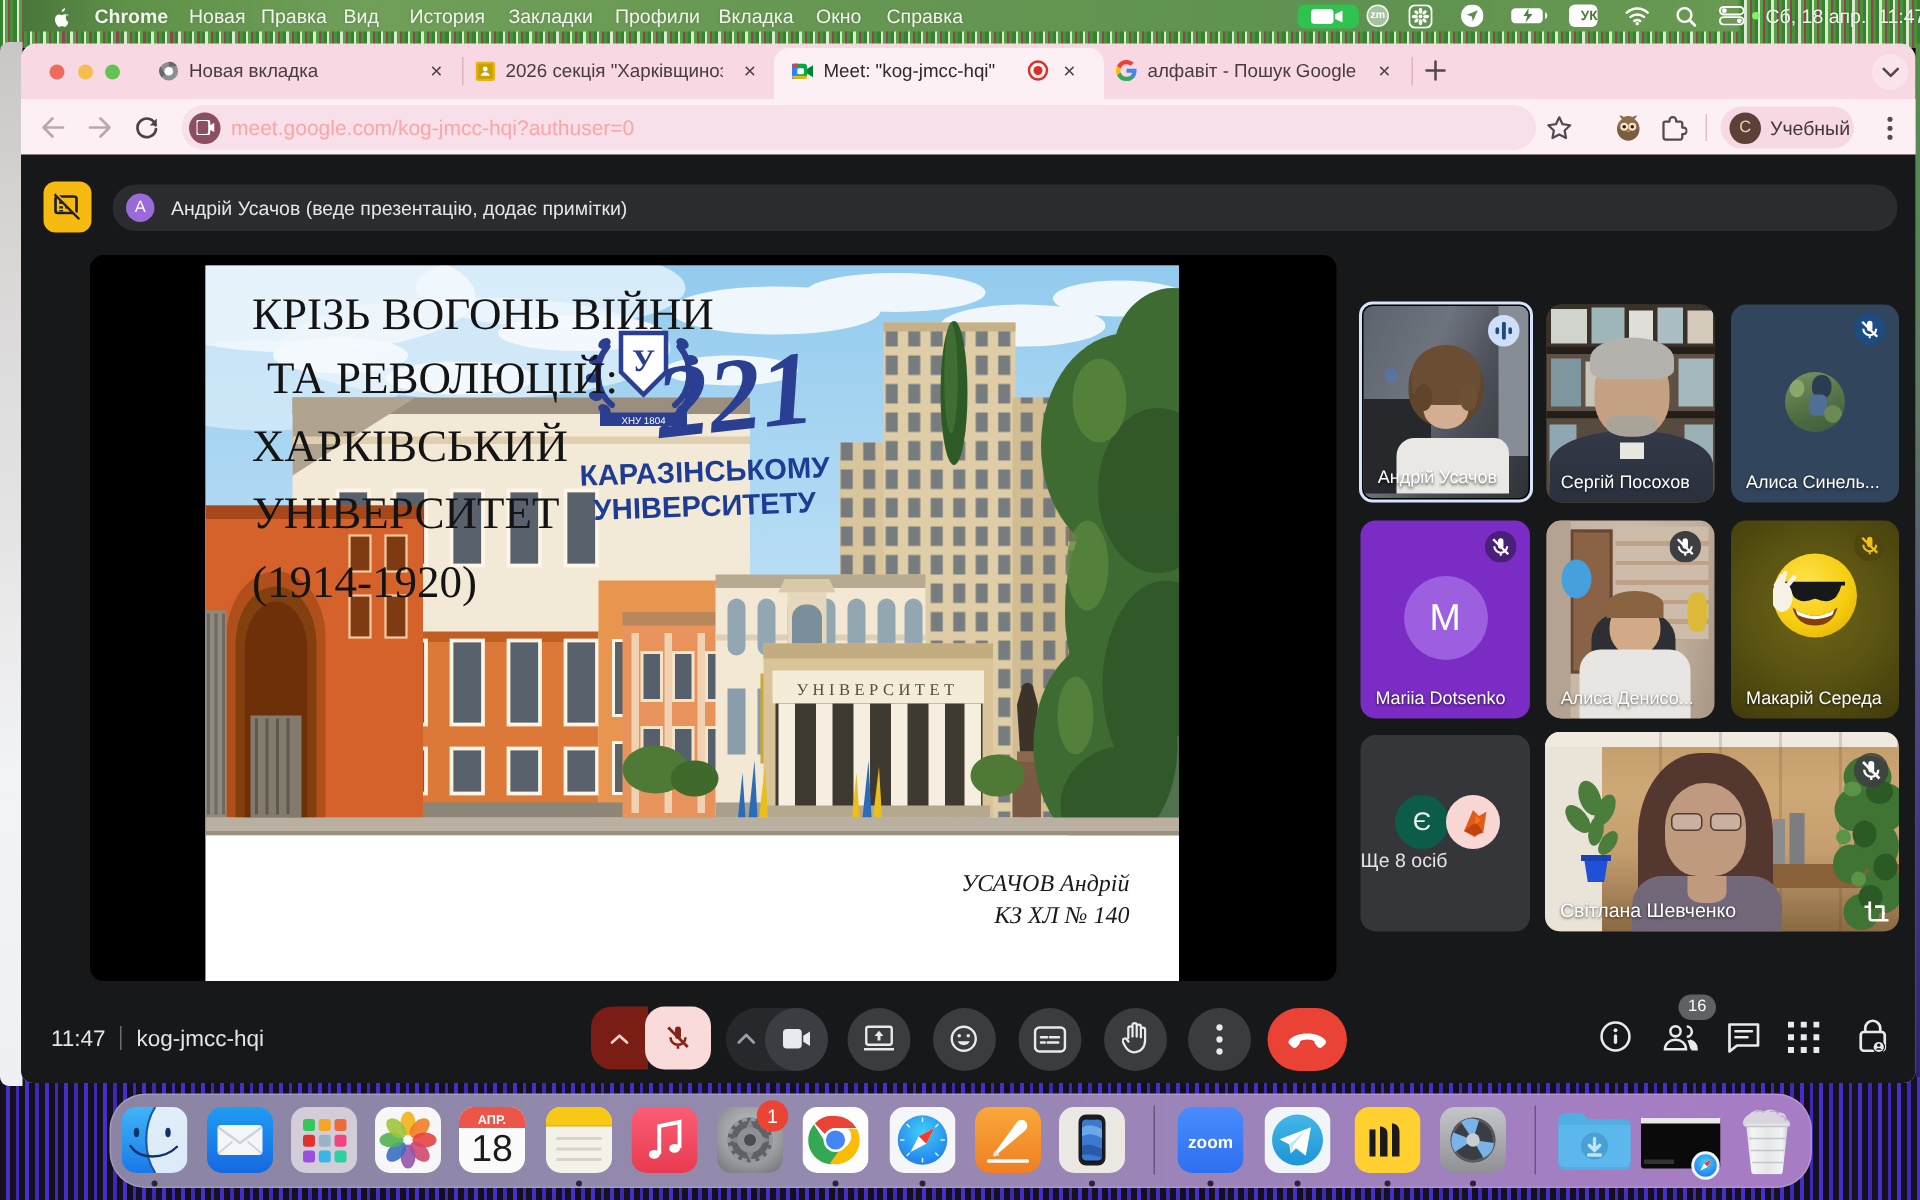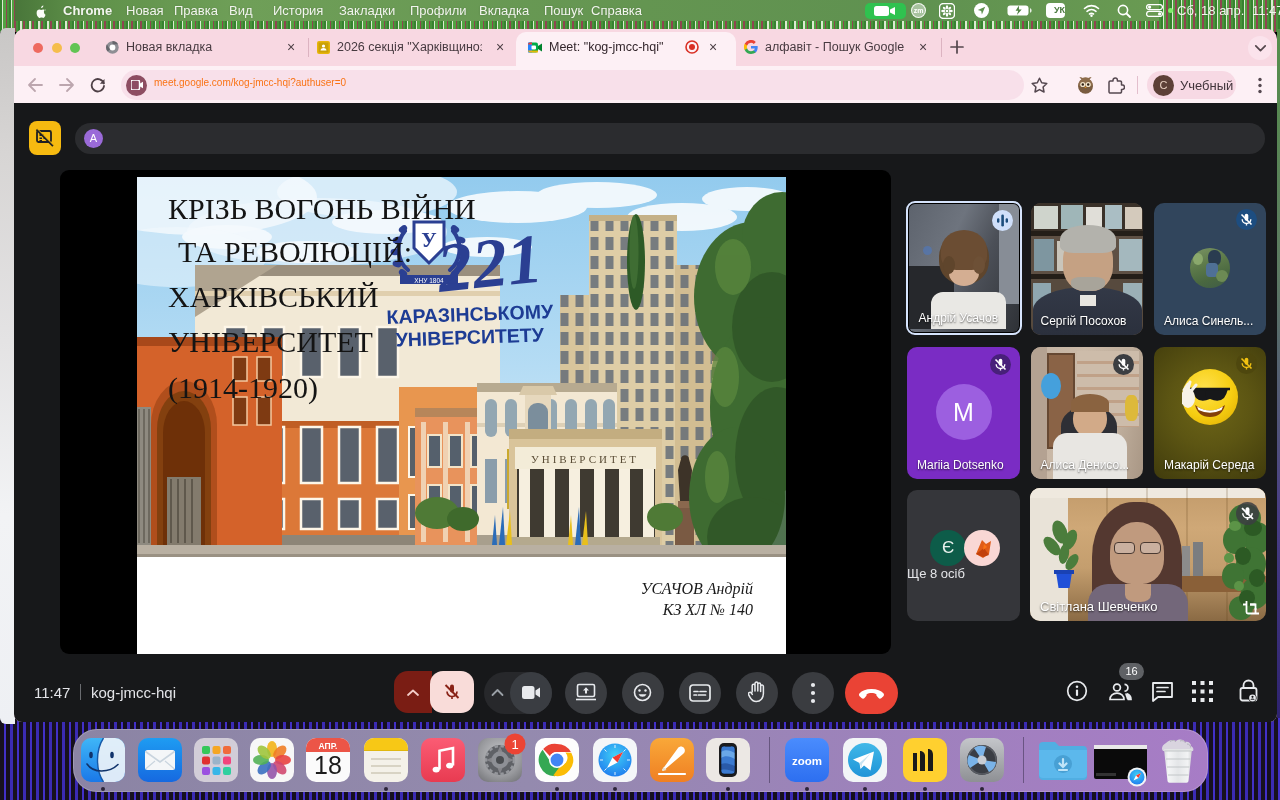--- a/index.html
+++ b/index.html
@@ -38,21 +38,21 @@
         <path fill="#fbfdf9" d="M150.4 69.2c-1.1.8-20.3 11.7-20.3 35.8 0 27.9 24.5 37.8 25.2 38-9.1 3.8-4.7 13.9-12 24.6-6.4 9.5-13.1 19-23.3 19-10 0-12.6-5.8-24.1-5.8-11.2 0-15.2 6-24.3 6-9.1 0-15.5-8.8-22.8-19.6C40.1 155.1 33.3 136.3 33.3 118.5c0-28.6 18.6-43.8 36.9-43.8 9.7 0 17.8 6.4 23.9 6.4 5.8 0 14.9-6.8 25.9-6.8 4.2 0 19.2.4 30.4 14.9zM115.6 43.1c4.6-5.4 7.8-13 7.8-20.5 0-1-.1-2.1-.3-3-7.4.3-16.3 5-21.6 11.2-4.2 4.8-8.1 12.3-8.1 19.9 0 1.2.2 2.3.3 2.7.5.1 1.2.2 2 .2 6.7 0 15-4.5 19.9-10.5z"></path>
       </svg>
  <span class="mi" style="left:48px;font-weight:700">Chrome</span>
  <span class="mi" style="left:111px">Новая</span>
  <span class="mi" style="left:159px">Правка</span>
  <span class="mi" style="left:214px">Вид</span>
  <span class="mi" style="left:258px">История</span>
  <span class="mi" style="left:324px">Закладки</span>
  <span class="mi" style="left:395px">Профили</span>
  <span class="mi" style="left:464px">Вкладка</span>
- <span class="mi" style="left:529px">Пошук</span>
+ <span class="mi" style="left:529px">Окно</span>
  <span class="mi" style="left:576px">Справка</span>
  <div class="mi" style="left:850px;top:2.5px;width:41px;height:16px;border-radius:5px;background:#2fc24f"></div>
  <svg class="mi" style="left:859px;top:6px" width="24" height="10" viewBox="0 0 24 10">
         <rect x="0" y="0" width="15" height="10" rx="2.5" fill="#fff"></rect>
         <path d="M16 3.5 21 1v8l-5-2.5z" fill="#fff"></path>
       </svg>
  <div class="mi" style="left:896px;top:3px;width:15px;height:15px;border-radius:50%;background:rgba(255,255,255,.45);border:1px solid rgba(255,255,255,.9);color:#fff;font-size:7px;font-weight:700;text-align:center;line-height:13px;text-shadow:none">zm</div>
  <svg class="mi" style="left:924px;top:3px" width="16" height="16" viewBox="0 0 16 16">
         <rect x="0.5" y="0.5" width="15" height="15" rx="4" fill="none" stroke="#fff" stroke-width="1.4"></rect>
         <g fill="#fff">
@@ -166,21 +166,21 @@
 <svg class="abs" style="left:90px;top:77px" width="16" height="16" viewBox="0 0 16 16">
       <path d="M13.8 6.5A6.2 6.2 0 1 0 14 9" fill="none" stroke="#4e4046" stroke-width="1.8" stroke-linecap="round"></path>
       <path d="M14.5 2v4.7H9.8z" fill="#4e4046"></path>
     </svg>
 <div class="abs" style="left:121px;top:70px;width:903px;height:30px;border-radius:15px;background:#f8e0ea"></div>
 <div class="abs" style="left:126px;top:74.5px;width:21px;height:21px;border-radius:50%;background:#8d4d62"></div>
 <svg class="abs" style="left:131px;top:80px" width="12" height="10" viewBox="0 0 12 10">
       <rect x="0" y="0" width="8.5" height="10" rx="2" fill="none" stroke="#fff" stroke-width="1.4"></rect>
       <path d="M9 3.5 12 1.8v6.4L9 6.5z" fill="#fff"></path>
     </svg>
-<span class="abs" style="left:154px;top:77px;font-size:10px;color:#f97316">meet.google.com/kog-jmcc-hqi?authuser=0</span>
+<span class="abs" style="left:154px;top:77px;font-size:14px;color:#fca5a5">meet.google.com/kog-jmcc-hqi?authuser=0</span>
 <svg class="abs" style="left:1031px;top:77px" width="17" height="16" viewBox="0 0 17 16">
       <path d="M8.5 1.2 10.7 5.8 15.8 6.5 12.1 10 13 15 8.5 12.6 4 15 4.9 10 1.2 6.5 6.3 5.8z" fill="none" stroke="#554850" stroke-width="1.5" stroke-linejoin="round"></path>
     </svg>
 <svg class="abs" style="left:1076px;top:76px" width="19" height="18" viewBox="0 0 19 18">
       <ellipse cx="9.5" cy="10" rx="7.5" ry="7.8" fill="#7a5c40"></ellipse>
       <path d="M2.5 10a7.5 7.5 0 0 1 3-6.5C4 2 3.5 1 3.5 1c2 .2 3 1 3 1a7.5 7.5 0 0 1 6 0s1-.8 3-1c0 0-.5 1-2 2.5a7.5 7.5 0 0 1 3 6.5z" fill="#8d6c4b"></path>
       <circle cx="6.8" cy="8.5" r="2.6" fill="#f2e3c9"></circle>
       <circle cx="12.2" cy="8.5" r="2.6" fill="#f2e3c9"></circle>
       <circle cx="6.8" cy="8.5" r="1.2" fill="#2e2014"></circle>
       <circle cx="12.2" cy="8.5" r="1.2" fill="#2e2014"></circle>
@@ -205,20 +205,21 @@
 <svg class="abs" style="left:35px;top:128px" width="20" height="20" viewBox="0 0 20 20">
       <g fill="none" stroke="#1f2023" stroke-width="1.8">
         <rect x="2" y="3" width="14" height="11" rx="1.5" fill="none"></rect>
       </g>
       <path d="M4.5 6h4v2h-4zM4.5 9.5h2.5v1.5H4.5zM8.5 9.5h2.5v1.5H8.5zM4.5 12h2.5v1.0H4.5z" fill="#1f2023"></path>
       <path d="M1.5 1.5 18 18" stroke="#1f2023" stroke-width="2"></path>
       <path d="M2.6 1 19 17.5" stroke="#f6ba10" stroke-width="1"></path>
     </svg>
 <div class="abs" style="left:75px;top:123px;width:1190px;height:31px;border-radius:16px;background:#2b2c2f"></div>
 <div class="abs" style="left:84px;top:129px;width:19px;height:19px;border-radius:50%;background:#9a6ad8;color:#fff;font-size:11px;text-align:center;line-height:19px">А</div>
+<span class="abs" style="left:114px;top:131px;font-size:13px;color:#e6e7ea">Андрій Усачов (веде презентацію, додає примітки)</span>
 <div class="abs" style="left:60px;top:170px;width:831px;height:484px;border-radius:9px;background:#000"></div>
 <div class="abs" style="left:137px;top:177px;width:649px;height:477px;background:#fff;overflow:hidden">
 <svg width="649" height="477" viewBox="0 0 649 477">
 <defs>
 <linearGradient id="sky" x1="0" y1="0" x2="0" y2="1">
             <stop offset="0" stop-color="#93cbee"></stop>
             <stop offset=".5" stop-color="#b5dcf4"></stop>
             <stop offset="1" stop-color="#dceef9"></stop>
           </linearGradient>
 <pattern id="winA" width="13" height="17" patternUnits="userSpaceOnUse">

